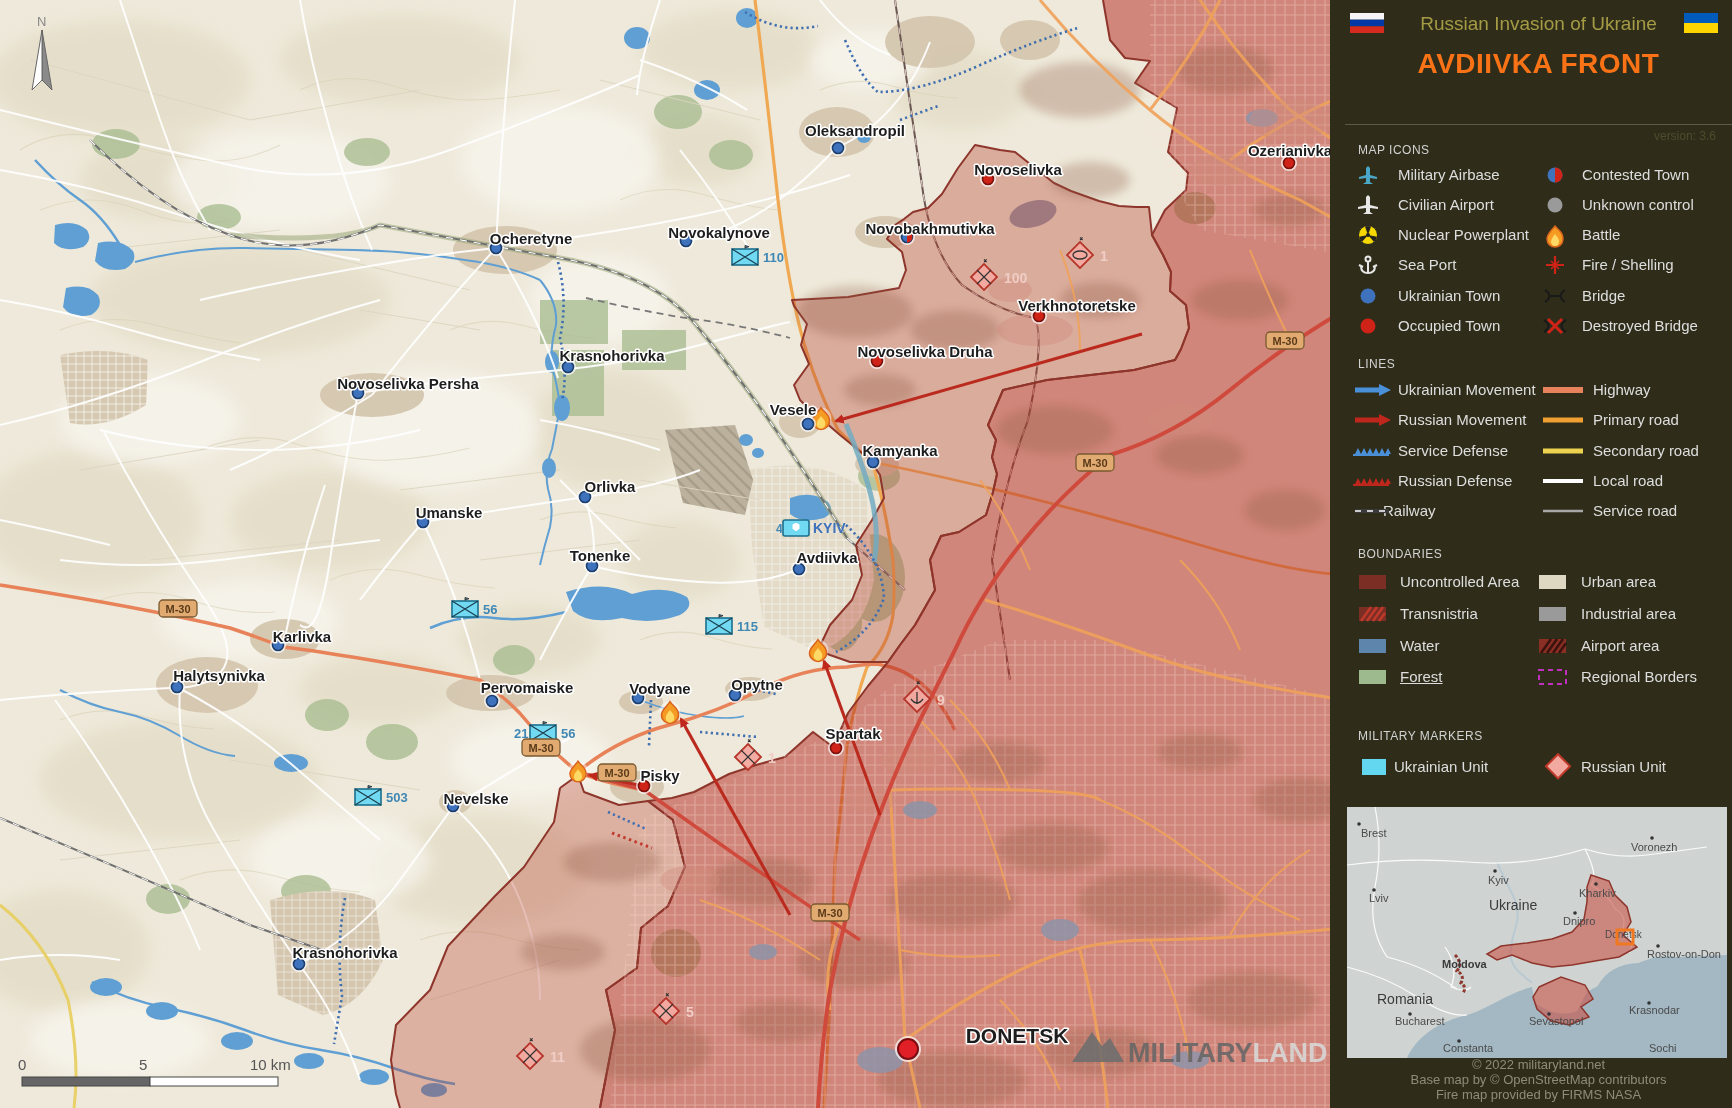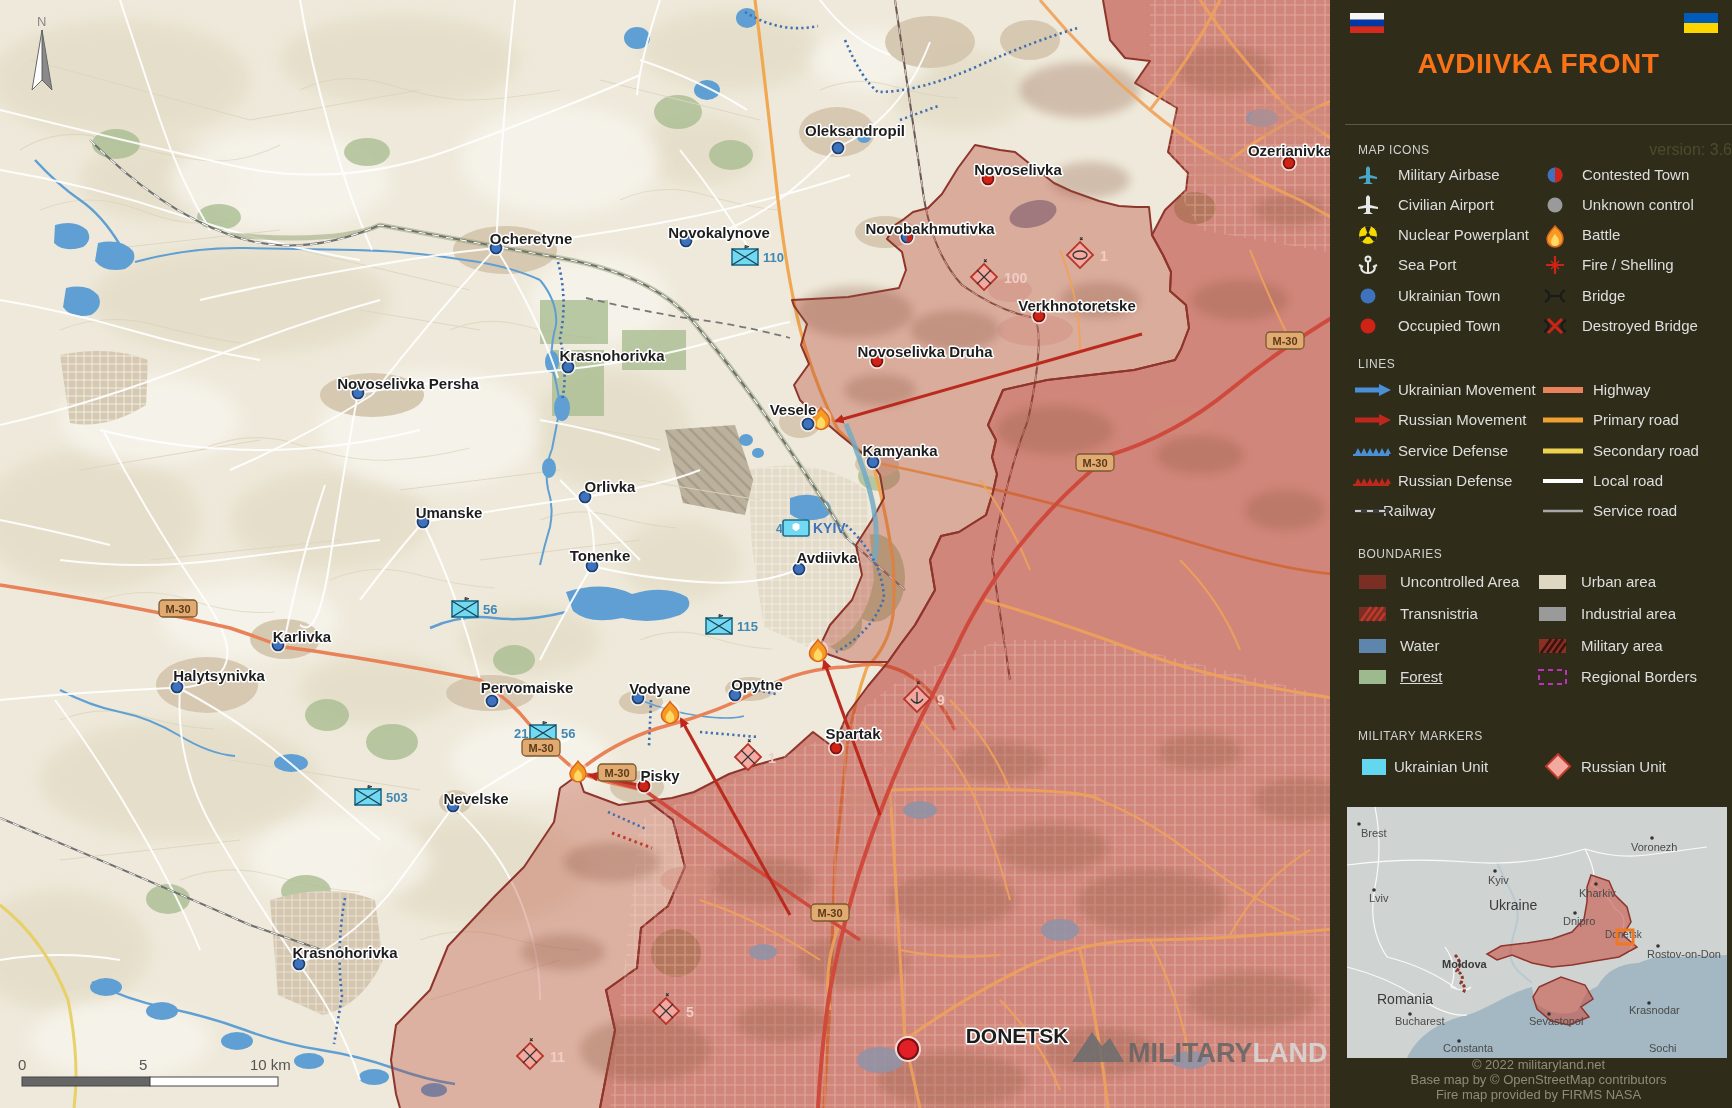--- a/index.html
+++ b/index.html
@@ -553,23 +553,24 @@
 
 <svg class="t" style="left:5px;top:13px" width="34" height="20">
         <rect width="34" height="6.7" fill="#f5f5f5"></rect>
         <rect y="6.7" width="34" height="6.7" fill="#0039a6"></rect>
         <rect y="13.3" width="34" height="6.7" fill="#d52b1e"></rect>
       </svg>
 <svg class="t" style="left:339px;top:13px" width="34" height="20">
         <rect width="34" height="10" fill="#005bbb"></rect>
         <rect y="10" width="34" height="10" fill="#ffd500"></rect>
       </svg>
+<div class="t" style="left:0;top:13px;width:387px;text-align:center;font-size:19px;color:#a59b45;">Russian Invasion of Ukraine</div>
 <div class="t" style="left:0;top:48px;width:387px;text-align:center;font-size:28px;font-weight:bold;color:#f97316;letter-spacing:0.5px;">AVDIIVKA FRONT</div>
 <div class="t" style="left:0;top:124px;width:387px;border-top:1px solid #5c5948;"></div>
-<div class="t" style="right:0;top:129px;font-size:16px;color:#4e4b2c;margin-top:12px;">version: 3.6</div>
+<div class="t" style="right:16px;top:129px;font-size:12px;color:#4e4b2c;">version: 3.6</div>
 <div class="t hdr" style="left:13px;top:143px;">MAP ICONS</div>
 <div class="t lbl" style="left:53px;top:166px;">Military Airbase</div>
       <div class="t lbl" style="left:237px;top:166px;">Contested Town</div>
 <div class="t lbl" style="left:53px;top:196px;">Civilian Airport</div>
       <div class="t lbl" style="left:237px;top:196px;">Unknown control</div>
 <div class="t lbl" style="left:53px;top:226px;text-align:center;">Nuclear Powerplant</div>
       <div class="t lbl" style="left:237px;top:226px;">Battle</div>
 <div class="t lbl" style="left:53px;top:256px;">Sea Port</div>
       <div class="t lbl" style="left:237px;top:256px;">Fire / Shelling</div>
 <div class="t lbl" style="left:53px;top:287px;">Ukrainian Town</div>
@@ -586,21 +587,21 @@
 <div class="t lbl" style="left:53px;top:472px;">Russian Defense</div>
       <div class="t lbl" style="left:248px;top:472px;">Local road</div>
 <div class="t lbl" style="left:38px;top:502px;">Railway</div>
       <div class="t lbl" style="left:248px;top:502px;">Service road</div>
 <div class="t hdr" style="left:13px;top:547px;">BOUNDARIES</div>
 <div class="t lbl" style="left:55px;top:573px;">Uncontrolled Area</div>
       <div class="t lbl" style="left:236px;top:573px;">Urban area</div>
 <div class="t lbl" style="left:55px;top:605px;">Transnistria</div>
       <div class="t lbl" style="left:236px;top:605px;">Industrial area</div>
 <div class="t lbl" style="left:55px;top:637px;">Water</div>
-      <div class="t lbl" style="left:236px;top:637px;">Military area</div>
+      <div class="t lbl" style="left:236px;top:637px;">Airport area</div>
 <div class="t lbl" style="left:55px;top:668px;text-decoration:underline;">Forest</div>
       <div class="t lbl" style="left:236px;top:668px;">Regional Borders</div>
 <div class="t hdr" style="left:13px;top:729px;">MILITARY MARKERS</div>
 <div class="t lbl" style="left:49px;top:758px;">Ukrainian Unit</div>
       <div class="t lbl" style="left:236px;top:758px;">Russian Unit</div>
 <svg class="t" style="left:0;top:0" width="387" height="790">
 <g transform="translate(23,175)">
           <path d="M-9,2 L-2,0 L-2,-7 L0,-9 L2,-7 L2,0 L9,2 L9,4 L2,3 L2,7 L5,9 L-5,9 L-2,7 L-2,3 L-9,4 Z" fill="#49a8c8"></path>
         </g>
 <g transform="translate(210,175)">

